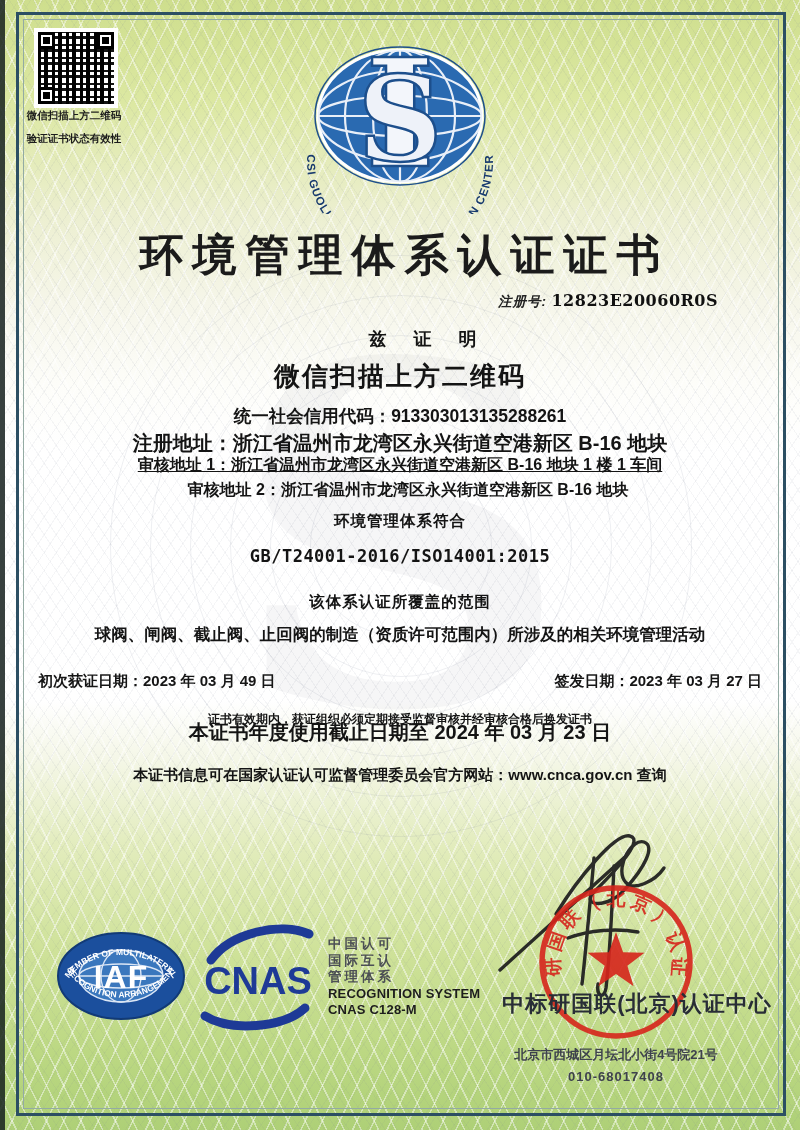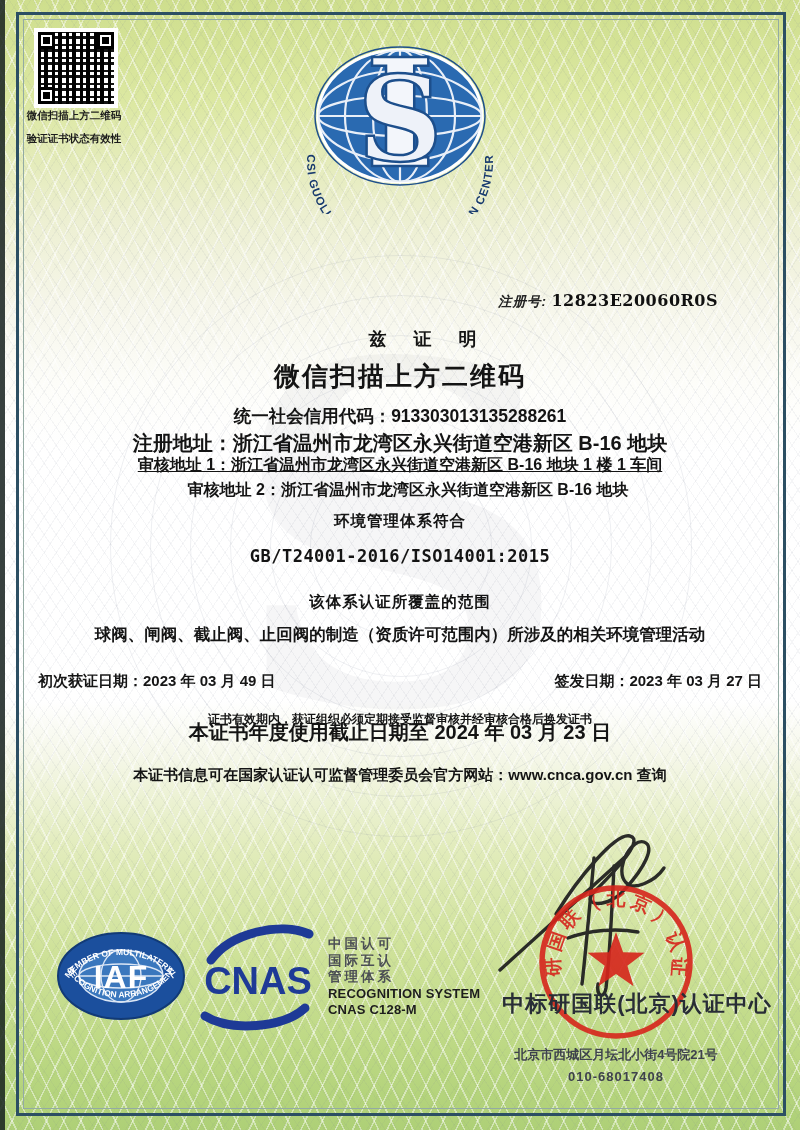--- a/index.html
+++ b/index.html
@@ -135,20 +135,21 @@
       <line x1="28" y1="78" x2="192" y2="78"></line>
     </g>
     <text x="110" y="128" text-anchor="middle" font-family="DejaVu Serif, serif" font-weight="bold" font-size="150" fill="#f3f6fb" stroke="#1d4f8c" stroke-width="2.5">I</text>
     <text x="110" y="122" text-anchor="middle" font-family="DejaVu Serif, serif" font-weight="bold" font-size="118" fill="#eef2f9" stroke="#1d4f8c" stroke-width="2.5">S</text>
     <path id="csiarc" d="M 20,100 A 93,93 0 1 0 200,100" fill="none"></path>
     <text font-size="11.5" font-weight="bold" fill="#173a6e" letter-spacing="1">
       <textPath href="#csiarc" startOffset="50%" text-anchor="middle">CSI GUOLIAN BEIJING CERTIFICATION CENTER</textPath>
     </text>
   </svg>
 
+  <div class="title">环境管理体系认证证书</div>
   <div class="regline">
     <span class="reg-label">注册号:</span>
     <span class="reg-num">12823E20060R0S</span>
   </div>
 
   <div class="tl certify">兹 证 明</div>
   <div class="tl company">微信扫描上方二维码</div>
   <div class="tl credit">统一社会信用代码：913303013135288261</div>
   <div class="tl addr1">注册地址：浙江省温州市龙湾区永兴街道空港新区 B-16 地块</div>
   <div class="tl addr2">审核地址 1：浙江省温州市龙湾区永兴街道空港新区 B-16 地块 1 楼 1 车间</div>

